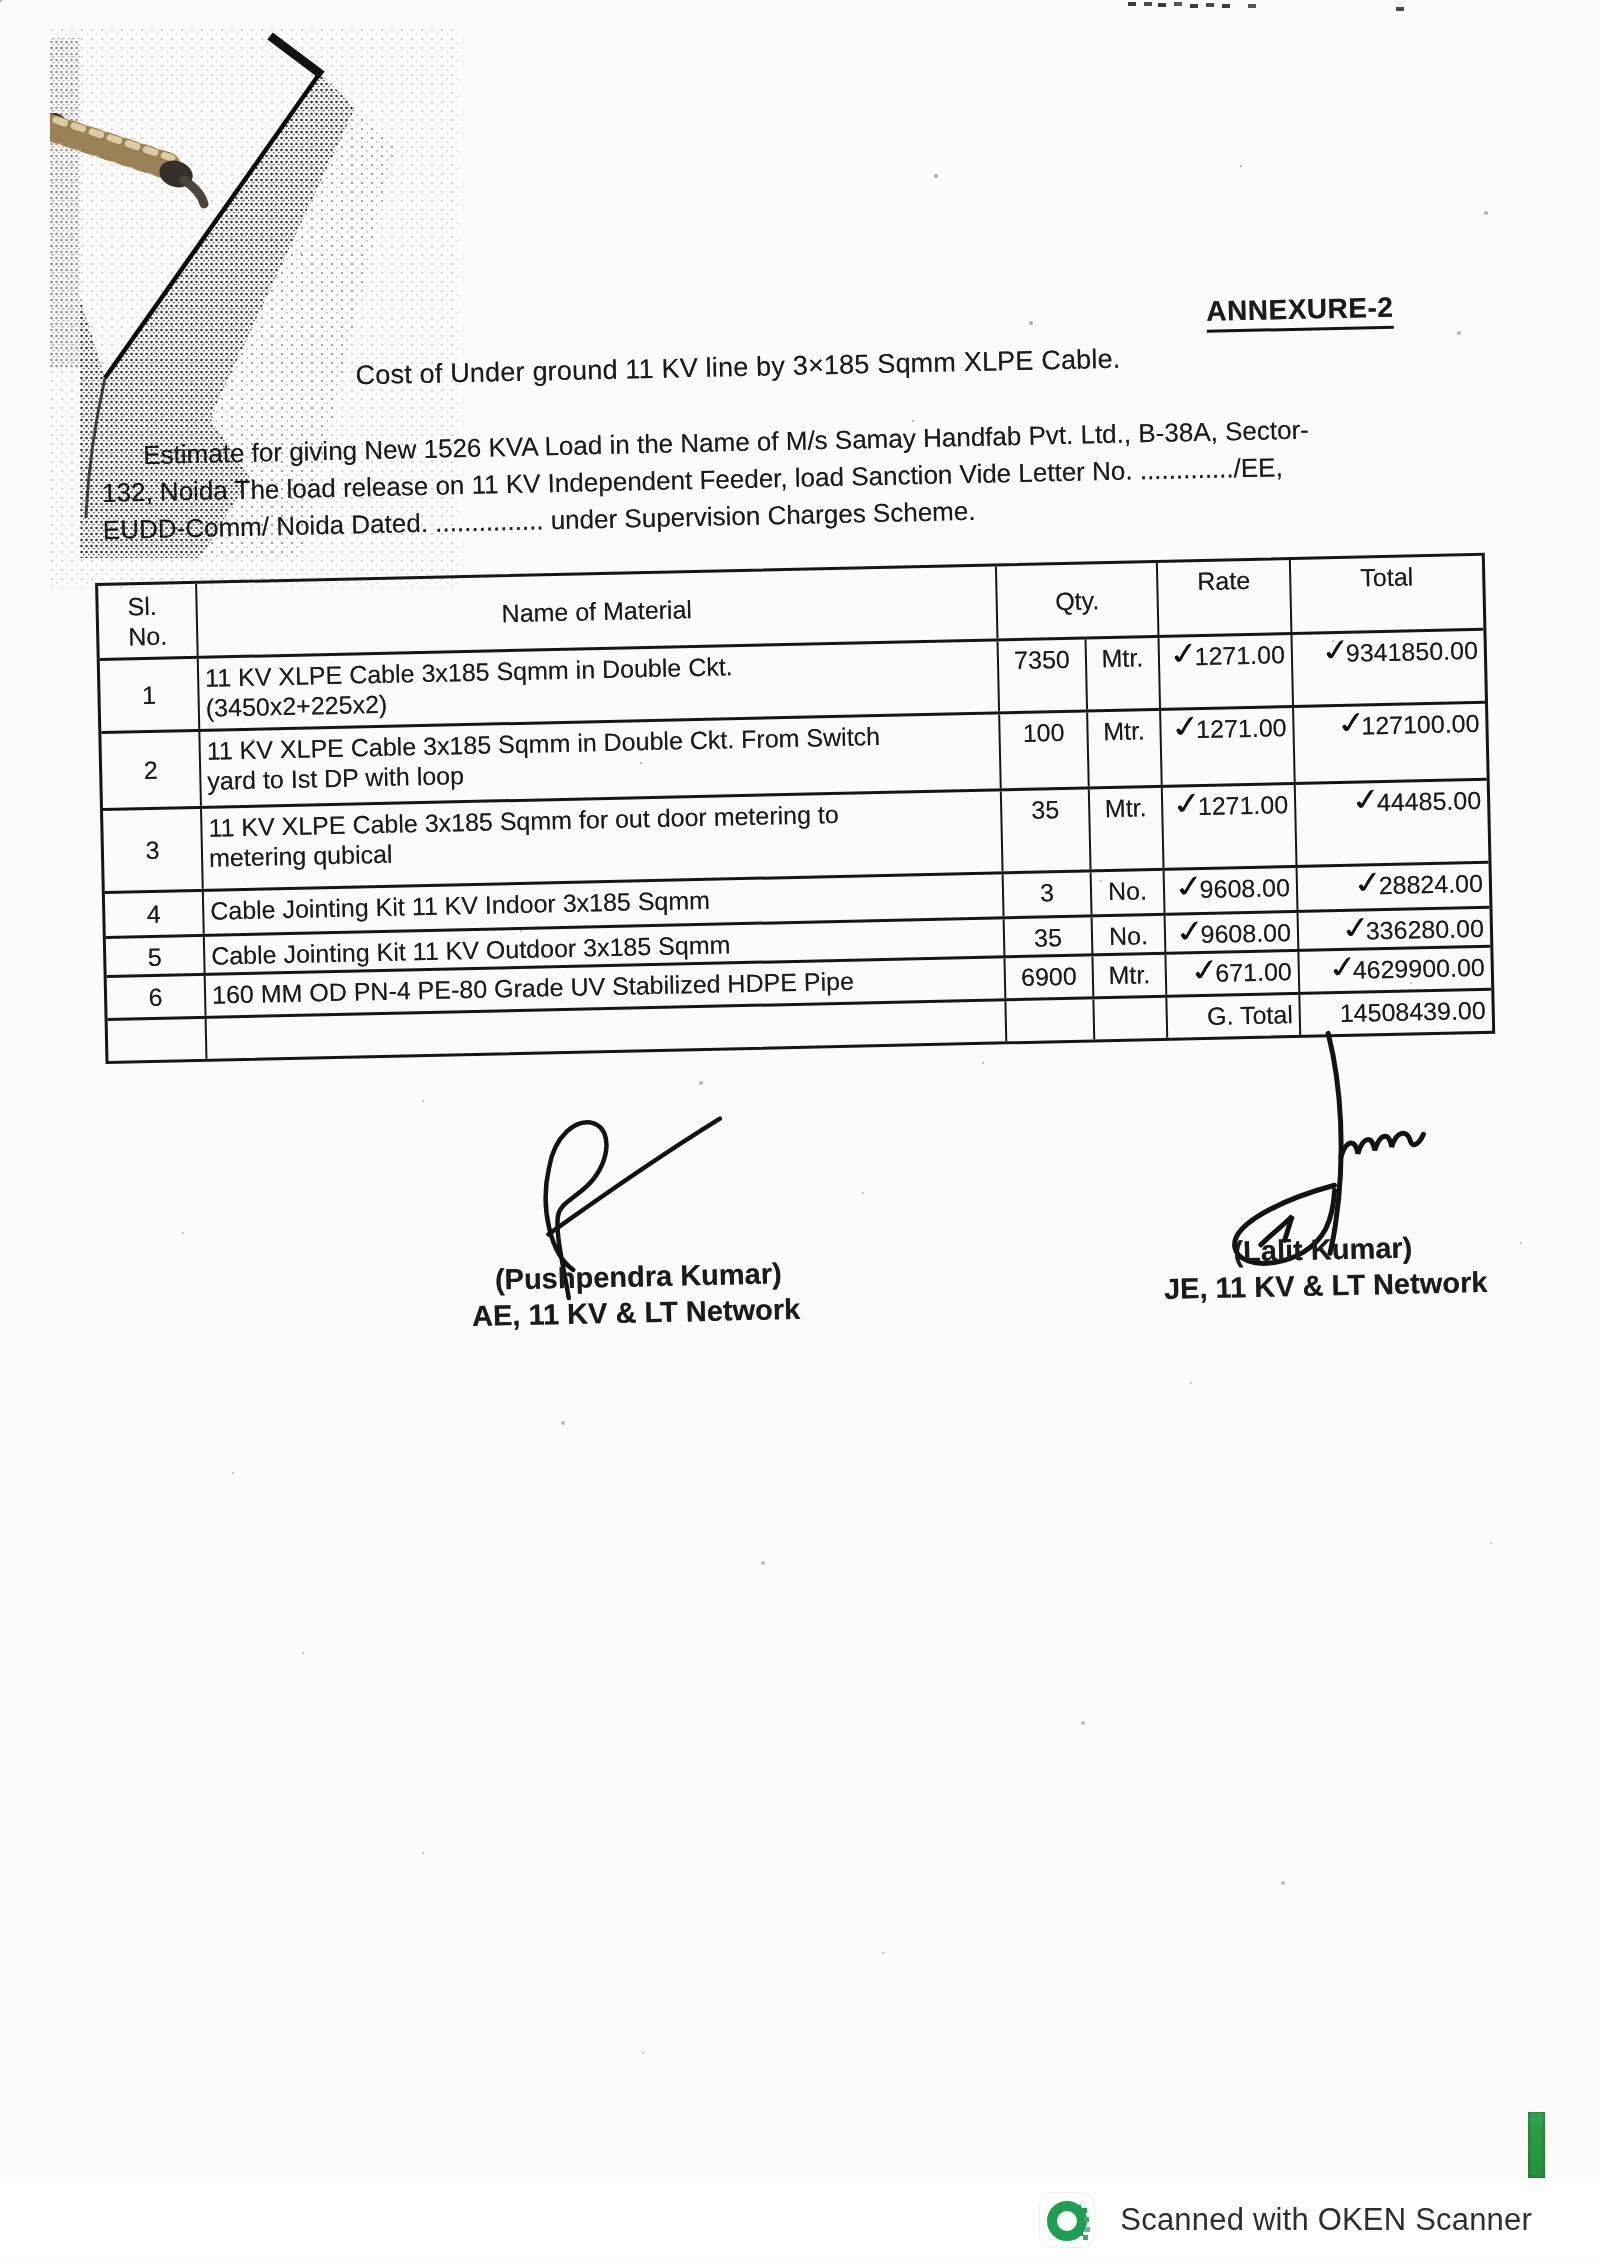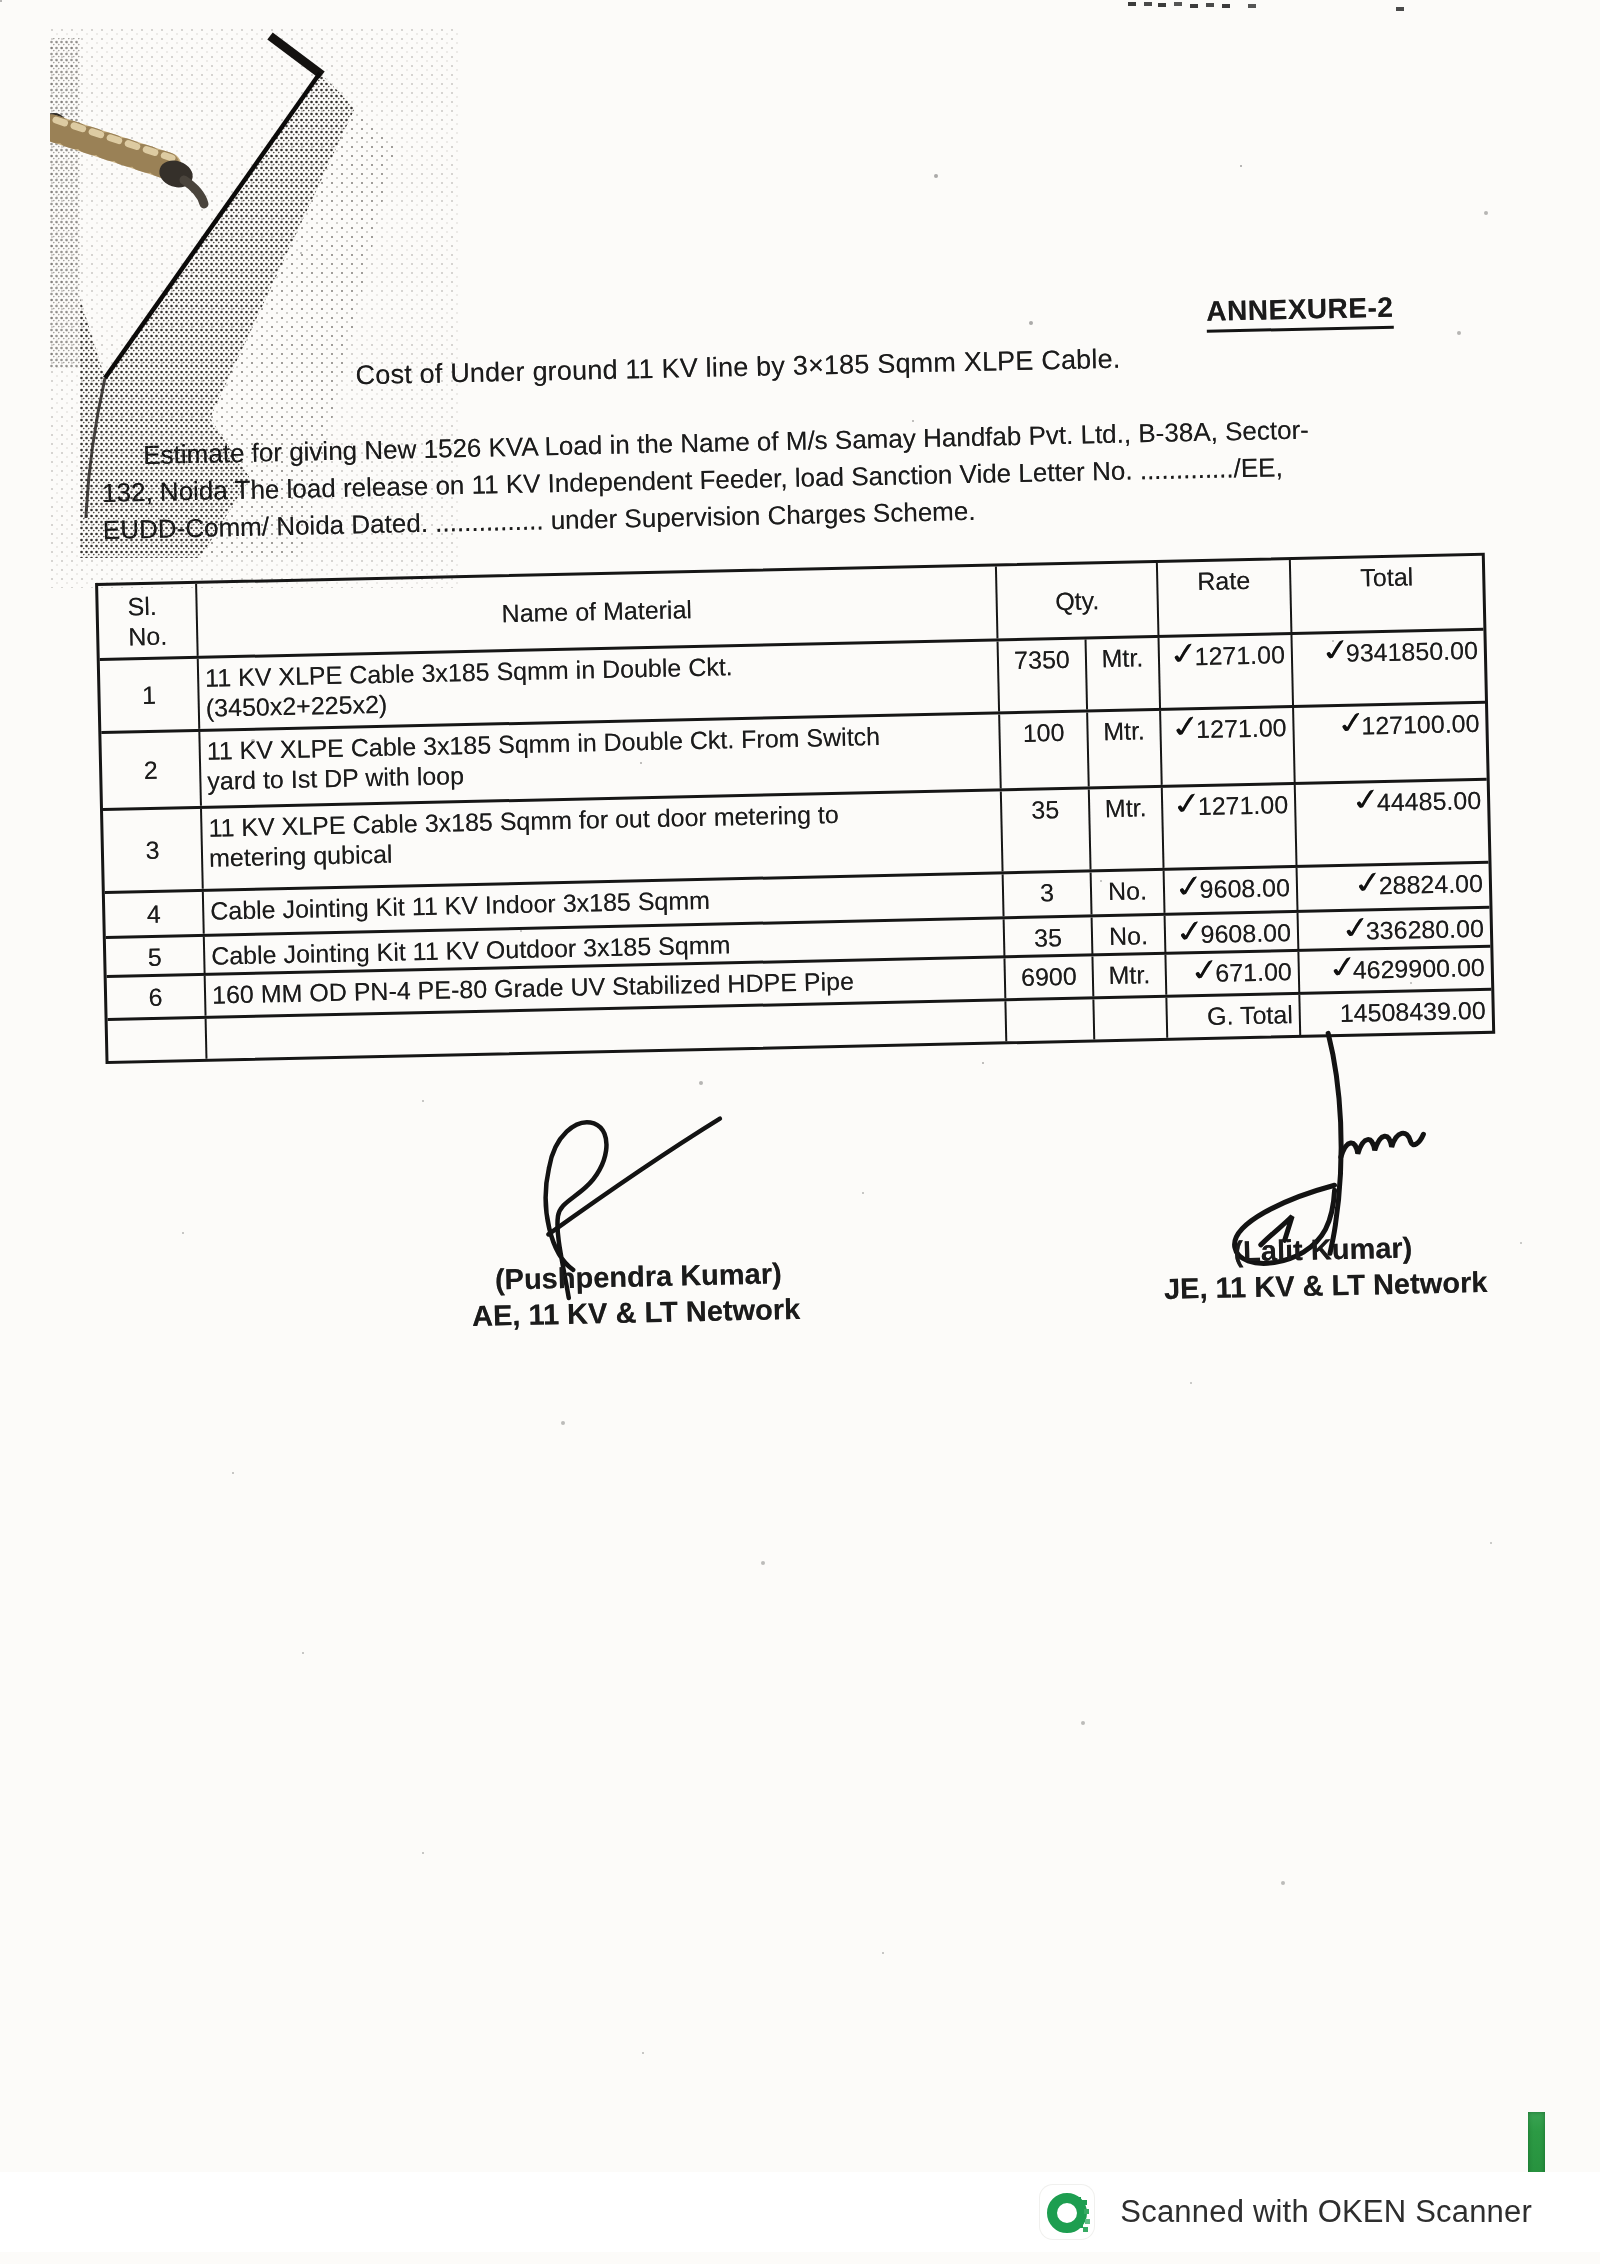--- a/index.html
+++ b/index.html
@@ -59,21 +59,21 @@
   }
   
   .sig-name{font-size:29px;font-weight:700;text-align:center;}
   .sig-title{font-size:29px;font-weight:700;text-align:center;}
   .sig-left-name{left:438px;top:1272px;width:370px;}
   .sig-left-title{left:420px;top:1308px;width:400px;}
   .sig-right-name{left:1178px;top:1260px;width:260px;}
   .sig-right-title{left:1120px;top:1296px;width:380px;}
   
   .oken-footer{
-    left:0;bottom:12px;width:1600px;height:80px;background:#ffffff;
+    left:0;bottom:4px;width:1600px;height:80px;background:#ffffff;
     display:flex;align-items:center;justify-content:flex-end;
     padding-right:68px;box-sizing:border-box;gap:26px;
   }
   .oken-logo{
     width:54px;height:54px;border-radius:13px;background:#fff;
     position:relative;box-shadow:0 0 0 1px #f0f0ee;
   }
   .oken-logo::before{
     content:"";position:absolute;left:7px;top:8px;width:20px;height:20px;
     border:10px solid #1d9e50;border-radius:50%;

